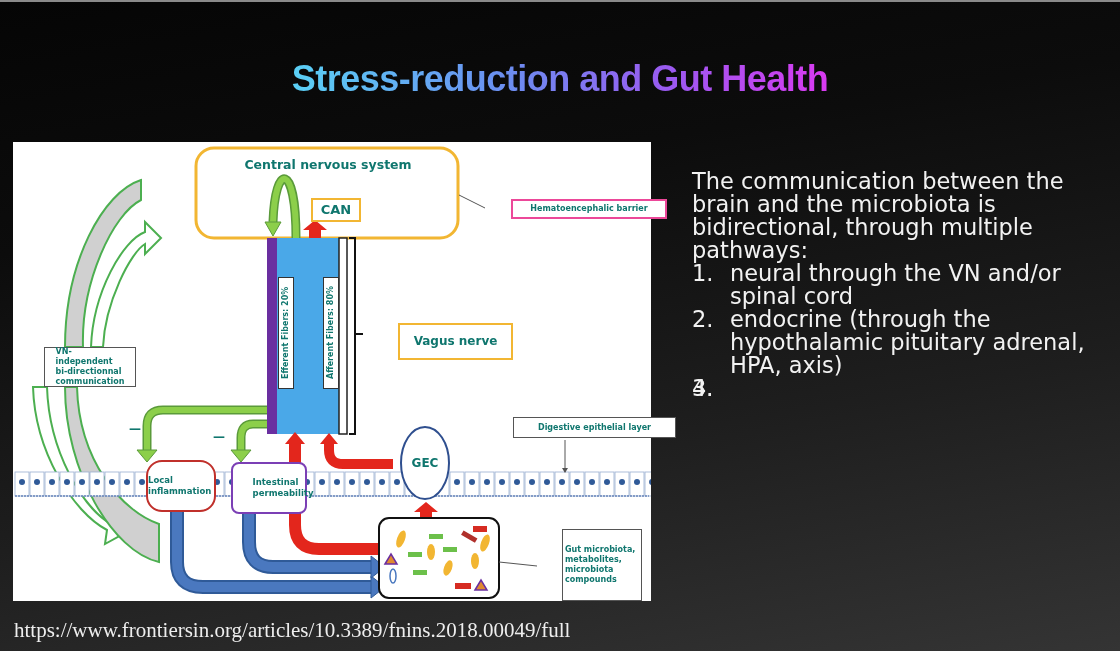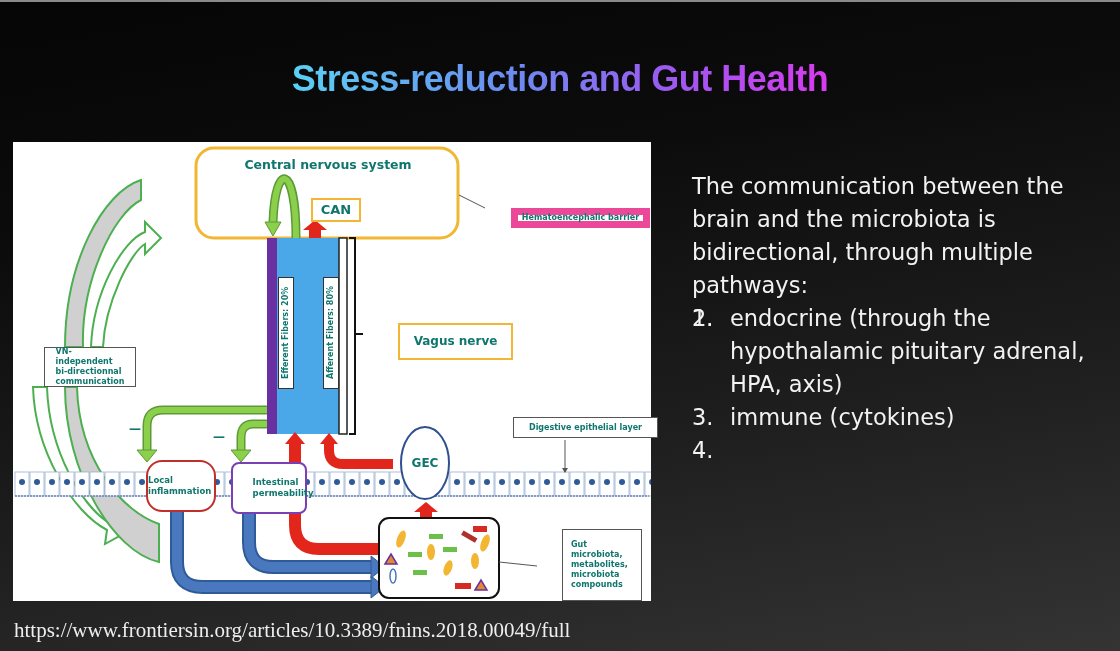--- a/index.html
+++ b/index.html
@@ -10,21 +10,21 @@
   .title{position:absolute;left:0;top:58px;width:1200px;text-align:center;font-size:36px;font-weight:bold;
     font-family:"Liberation Sans",sans-serif;letter-spacing:-0.5px;}
   .title span{background:linear-gradient(90deg,#5ad0f5 0%,#6b8ef0 40%,#9a5af0 70%,#d93af0 100%);
     -webkit-background-clip:text;background-clip:text;color:transparent;}
   .figure{position:absolute;left:13px;top:142px;width:638px;height:459px;background:#fff;}
   .figure svg{position:absolute;left:0;top:0;}
   .flabel{position:absolute;font-family:"DejaVu Sans",sans-serif;font-weight:bold;color:#0f766e;text-align:left;
     display:flex;align-items:center;justify-content:center;line-height:1.25;}
   .box{background:#fff;margin-left:25px;}
   .text-panel{position:absolute;left:692px;top:170px;width:420px;color:#f2f2f2;
-    font-family:"DejaVu Sans",sans-serif;font-size:22.5px;line-height:33px;}
+    font-family:"DejaVu Sans",sans-serif;font-size:22.5px;line-height:23px;}
   .text-panel ol{margin:0;padding:0;list-style:none;}
   .text-panel li{position:relative;padding-left:38px;}
   .text-panel li .num{position:absolute;left:0;top:0;}
   .source{position:absolute;left:14px;top:618px;color:#eee;font-family:"Liberation Serif",serif;font-size:21px;}
   .vert{writing-mode:vertical-rl;transform:rotate(180deg);}
 </style>
 </head>
 <body>
 
 <div class="topline"></div>
@@ -189,37 +189,37 @@
     <line x1="486" y1="420" x2="524" y2="424" stroke="#555" stroke-width="1"></line>
 
     <ellipse cx="412" cy="321" rx="24" ry="36" fill="#fff" stroke="#2f4f8f" stroke-width="2"></ellipse>
 
     <line x1="552" y1="298" x2="552" y2="330" stroke="#555" stroke-width="1"></line>
     <polygon points="549,326 555,326 552,331" fill="#555"></polygon>
   </svg>
 
   <div class="flabel" style="left:190px;top:14px;width:250px;height:18px;font-size:12.5px;">Central nervous system</div>
   <div class="flabel box" style="left:273px;top:56px;width:50px;height:24px;font-size:13px;border:2px solid #f2b632;box-sizing:border-box;">CAN</div>
-  <div class="flabel box" style="left:473px;top:66px;width:139px;height:20px;font-size:8px;border:7px solid #ec4899;box-sizing:border-box;">Hematoencephalic barrier</div>
+  <div class="flabel box" style="left:473px;top:57px;width:156px;height:20px;font-size:8px;border:2px solid #ec4899;box-sizing:border-box;">Hematoencephalic barrier</div>
   <div class="flabel box vert" style="left:240px;top:135px;width:14px;height:110px;font-size:8px;border:1px solid #333;">Efferent Fibers: 20%</div>
   <div class="flabel box vert" style="left:285px;top:135px;width:14px;height:110px;font-size:8px;border:1px solid #333;">Afferent Fibers: 80%</div>
   <div class="flabel box" style="left:360px;top:181px;width:115px;height:37px;font-size:12px;border:2px solid #f2b632;box-sizing:border-box;">Vagus nerve</div>
   <div class="flabel box" style="left:6px;top:205px;width:92px;height:40px;font-size:8px;border:1px solid #555;box-sizing:border-box;padding:19px;">VN-independent bi-directionnal communication</div>
-  <div class="flabel box" style="left:475px;top:275px;width:145px;height:21px;font-size:8px;border:1px solid #555;box-sizing:border-box;">Digestive epithelial layer</div>
+  <div class="flabel box" style="left:475px;top:275px;width:163px;height:21px;font-size:8px;border:1px solid #555;box-sizing:border-box;">Digestive epithelial layer</div>
   <div class="flabel" style="left:112px;top:280px;width:20px;height:14px;font-size:12px;">—</div>
   <div class="flabel" style="left:196px;top:288px;width:20px;height:14px;font-size:12px;">—</div>
   <div class="flabel box" style="left:108px;top:318px;width:70px;height:52px;font-size:8.5px;border:2px solid #c0302b;border-radius:16px;box-sizing:border-box;">Local inflammation</div>
   <div class="flabel box" style="left:193px;top:320px;width:76px;height:52px;font-size:8.5px;border:2px solid #7b3fb5;border-radius:8px;box-sizing:border-box;padding-left:28px;">Intestinal permeability</div>
   <div class="flabel" style="left:392px;top:312px;width:40px;height:18px;font-size:12px;">GEC</div>
-  <div class="flabel box" style="left:524px;top:387px;width:80px;height:72px;font-size:8px;border:1px solid #555;box-sizing:border-box;padding:8px;">Gut microbiota, metabolites, microbiota compounds</div>
+  <div class="flabel box" style="left:524px;top:387px;width:80px;height:72px;font-size:8px;border:1px solid #555;box-sizing:border-box;padding:2px;">Gut microbiota, metabolites, microbiota compounds</div>
 </div>
 
 <div class="text-panel">
   <div>The communication between the brain and the microbiota is bidirectional, through multiple pathways:</div>
   <ol>
-    <li><span class="num">1.</span></li>
+    <li><span class="num">1.</span><span>neural through the VN and/or spinal cord</span></li>
     <li><span class="num">2.</span><span>endocrine (through the hypothalamic pituitary adrenal, HPA, axis)</span></li>
-    <li><span class="num">3.</span><span>immune (cytokines)</span></li>
+    <li><span class="num">3.</span></li>
     <li><span class="num">4.</span></li>
   </ol>
 </div>
 
 <div class="source">https://www.frontiersin.org/articles/10.3389/fnins.2018.00049/full</div>
 
 </body></html>

